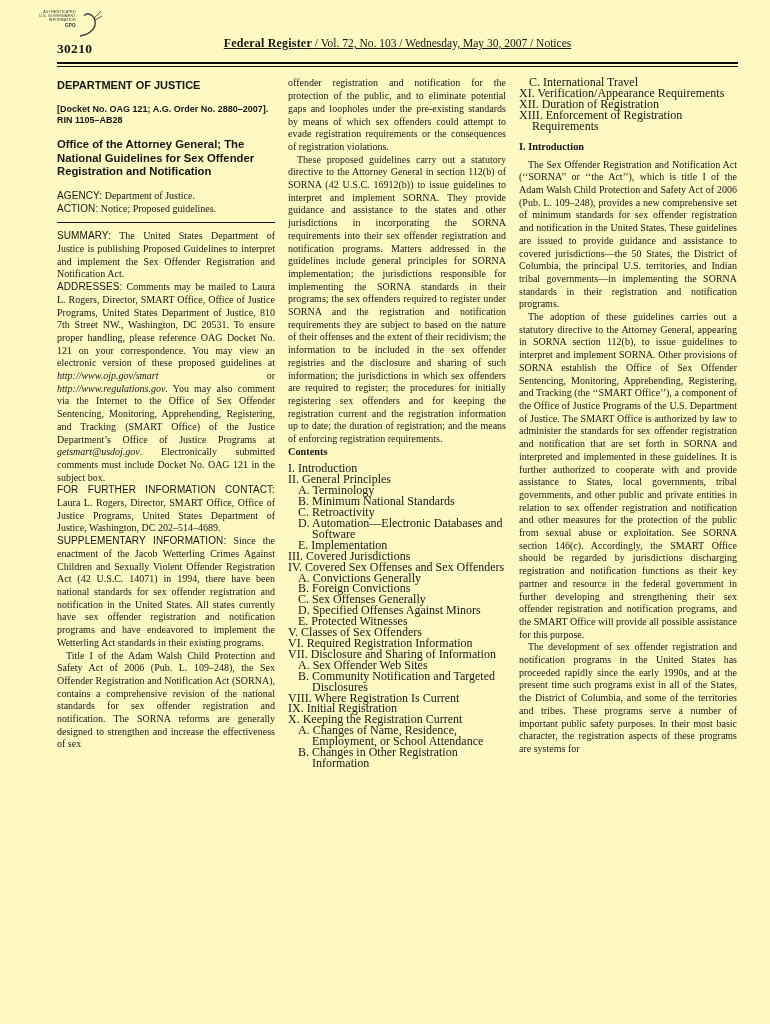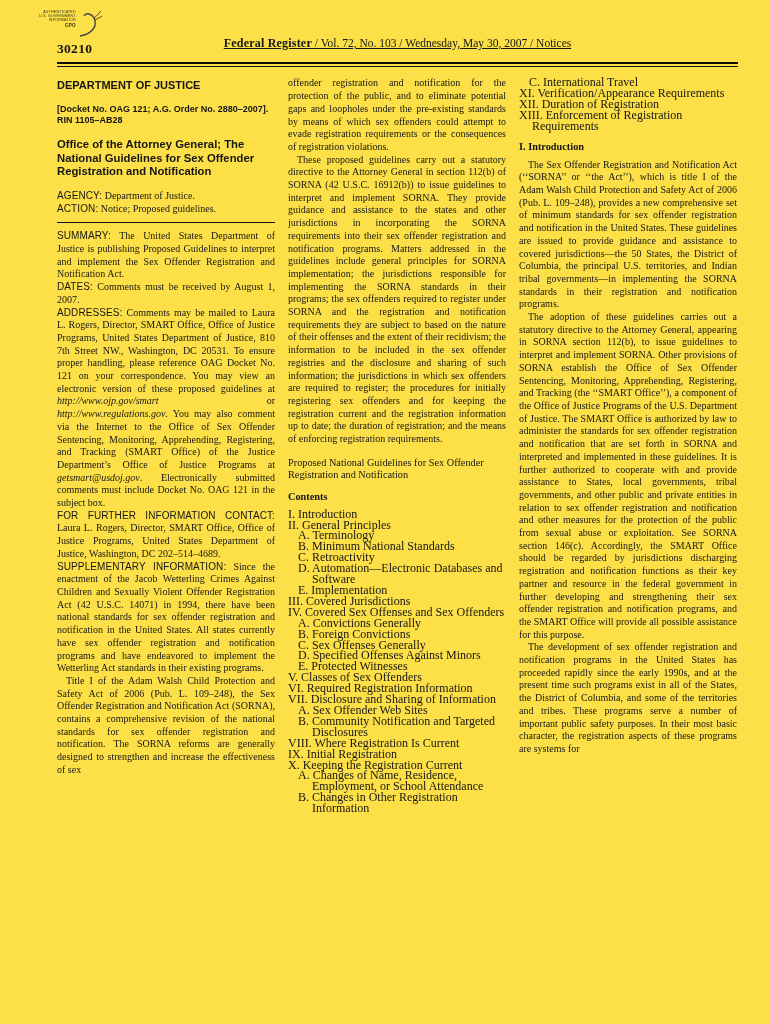--- a/index.html
+++ b/index.html
@@ -1,18 +1,18 @@
 <!DOCTYPE html>
 <html><head>
 <meta charset="utf-8">
 <style>
   html,body { margin:0; padding:0; background:#ffffff; }
   .page {
     position:relative; width:770px; height:1024px; box-sizing:border-box;
-    background:#fde047; color:#161616; overflow:hidden;
+    background:#fef9c3; color:#161616; overflow:hidden;
     padding:8px 32px 0 57px;
     font-family:"Liberation Serif", serif;
   }
   
   .hdr { position:relative; }
   .gpo-logo { position:absolute; left:-18px; top:2px; display:flex; align-items:flex-start; }
   .gpo-lines { text-align:right; font-family:"Liberation Sans",sans-serif; font-size:3.6px; line-height:4.2px; color:#333; letter-spacing:.2px; }
   .gpo-lines .gpo-word { font-size:4.6px; font-weight:bold; margin-top:1px; }
   .masthead { position:relative; padding-top:28px; height:22px; }
   .pageno { position:absolute; left:0; bottom:1px; font-weight:bold; font-size:13.5px; letter-spacing:.3px; }
@@ -77,36 +77,34 @@
       <div class="sans-head rin">RIN 1105–AB28</div>
       <div class="sans-head doctitle">Office of the Attorney General; The National Guidelines for Sex Offender Registration and Notification</div>
 
       <p class="para lpara"><span class="lbl">AGENCY:</span><span> Department of Justice.</span></p>
       <p class="para lpara"><span class="lbl">ACTION:</span><span> Notice; Proposed guidelines.</span></p>
 
       <div class="secrule"></div>
 
       <p class="para lpara"><span class="lbl">SUMMARY:</span><span> The United States Department of Justice is publishing Proposed Guidelines to interpret and implement the Sex Offender Registration and Notification Act.</span></p>
 
-      <p class="para lpara"><span class="lbl">DATES:</span><span> Comments must be received by August 1, 2007.</span></p>
 
       <p class="para lpara"><span class="lbl">ADDRESSES:</span><span> Comments may be mailed to Laura L. Rogers, Director, SMART Office, Office of Justice Programs, United States Department of Justice, 810 7th Street NW., Washington, DC 20531. To ensure proper handling, please reference OAG Docket No. 121 on your correspondence. You may view an electronic version of these proposed guidelines at </span><span class="it">http://www.ojp.gov/smart</span><span> or </span><span class="it">http://www.regulations.gov</span><span>. You may also comment via the Internet to the Office of Sex Offender Sentencing, Monitoring, Apprehending, Registering, and Tracking (SMART Office) of the Justice Department’s Office of Justice Programs at </span><span class="it">getsmart@usdoj.gov</span><span>. Electronically submitted comments must include Docket No. OAG 121 in the subject box.</span></p>
 
       <p class="para lpara"><span class="lbl">FOR FURTHER INFORMATION CONTACT:</span><span> Laura L. Rogers, Director, SMART Office, Office of Justice Programs, United States Department of Justice, Washington, DC 202–514–4689.</span></p>
 
       <p class="para lpara"><span class="lbl">SUPPLEMENTARY INFORMATION:</span><span> Since the enactment of the Jacob Wetterling Crimes Against Children and Sexually Violent Offender Registration Act (42 U.S.C. 14071) in 1994, there have been national standards for sex offender registration and notification in the United States. All states currently have sex offender registration and notification programs and have endeavored to implement the Wetterling Act standards in their existing programs.</span></p>
 
       <p class="para indent">Title I of the Adam Walsh Child Protection and Safety Act of 2006 (Pub. L. 109–248), the Sex Offender Registration and Notification Act (SORNA), contains a comprehensive revision of the national standards for sex offender registration and notification. The SORNA reforms are generally designed to strengthen and increase the effectiveness of sex</p>
     </section>
 
     <section class="col">
       <p class="para">offender registration and notification for the protection of the public, and to eliminate potential gaps and loopholes under the pre-existing standards by means of which sex offenders could attempt to evade registration requirements or the consequences of registration violations.</p>
       <p class="para indent">These proposed guidelines carry out a statutory directive to the Attorney General in section 112(b) of SORNA (42 U.S.C. 16912(b)) to issue guidelines to interpret and implement SORNA. They provide guidance and assistance to the states and other jurisdictions in incorporating the SORNA requirements into their sex offender registration and notification programs. Matters addressed in the guidelines include general principles for SORNA implementation; the jurisdictions responsible for implementing the SORNA standards in their programs; the sex offenders required to register under SORNA and the registration and notification requirements they are subject to based on the nature of their offenses and the extent of their recidivism; the information to be included in the sex offender registries and the disclosure and sharing of such information; the jurisdictions in which sex offenders are required to register; the procedures for initially registering sex offenders and for keeping the registration current and the registration information up to date; the duration of registration; and the means of enforcing registration requirements.</p>
 
-      <div class="subhead">Proposed National Guidelines for Sex Offender Registration and Notification</div>
       <div class="contents-head">Contents</div>
 
       <div class="toc">
         <div class="toc-l1">I. Introduction</div>
         <div class="toc-l1">II. General Principles</div>
         <div class="toc-l2">A. Terminology</div>
         <div class="toc-l2">B. Minimum National Standards</div>
         <div class="toc-l2">C. Retroactivity</div>
         <div class="toc-l2">D. Automation—Electronic Databases and Software</div>
         <div class="toc-l2">E. Implementation</div>

